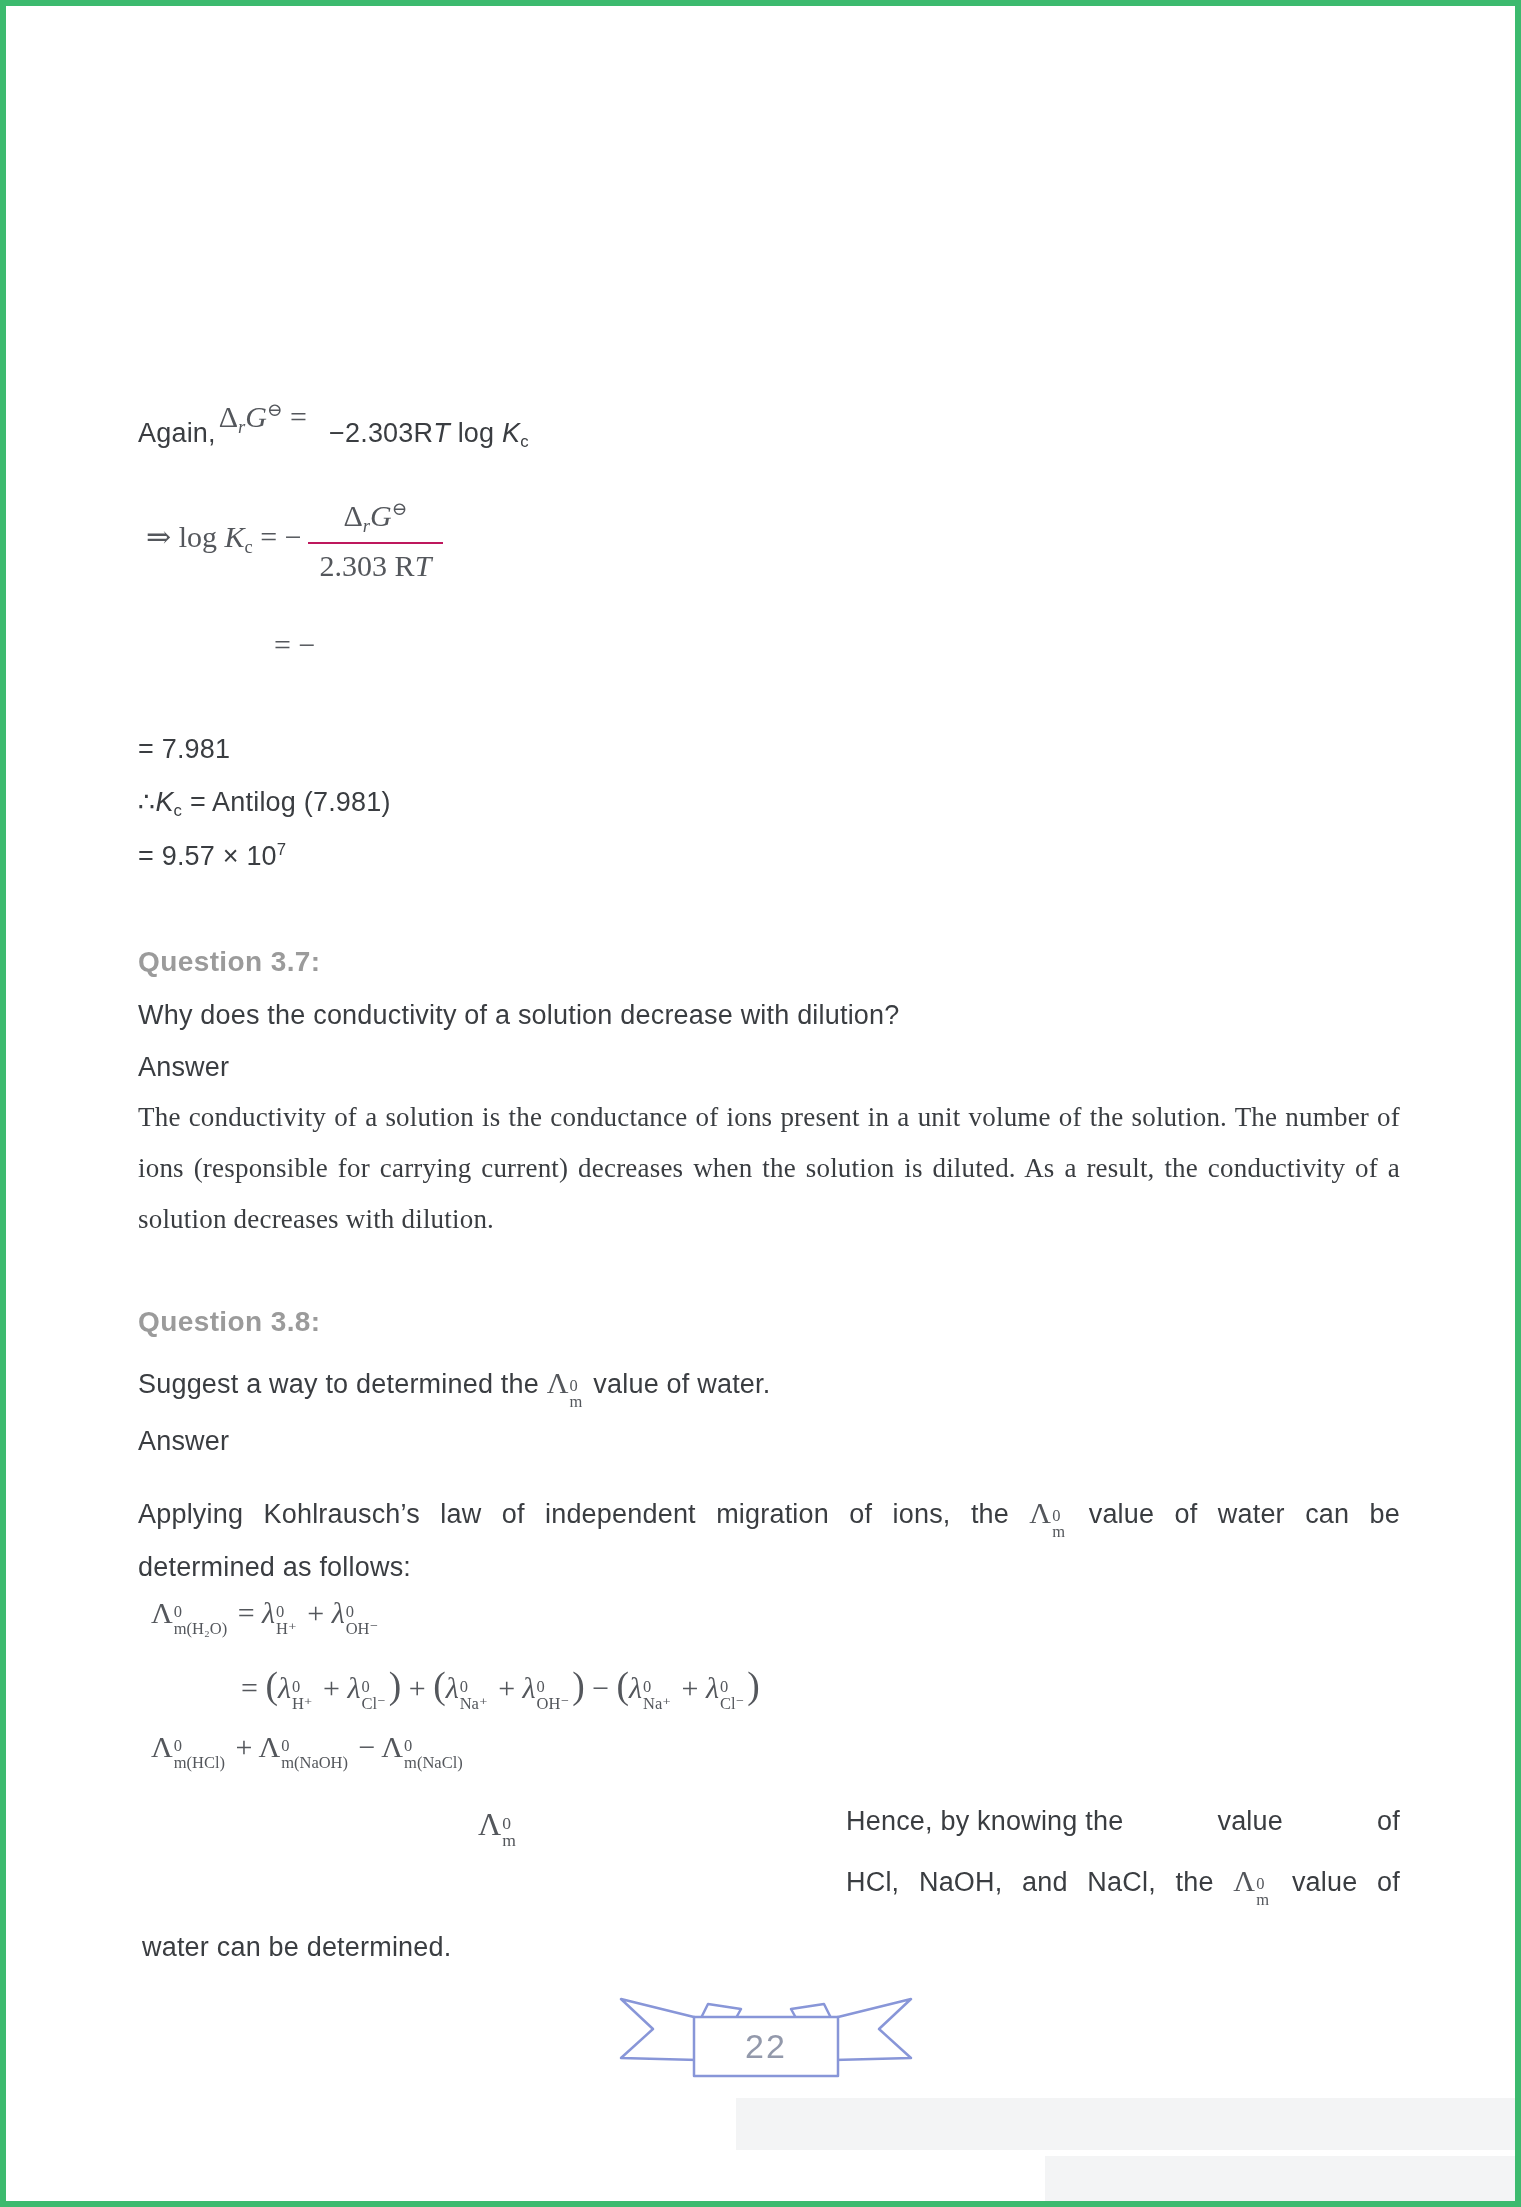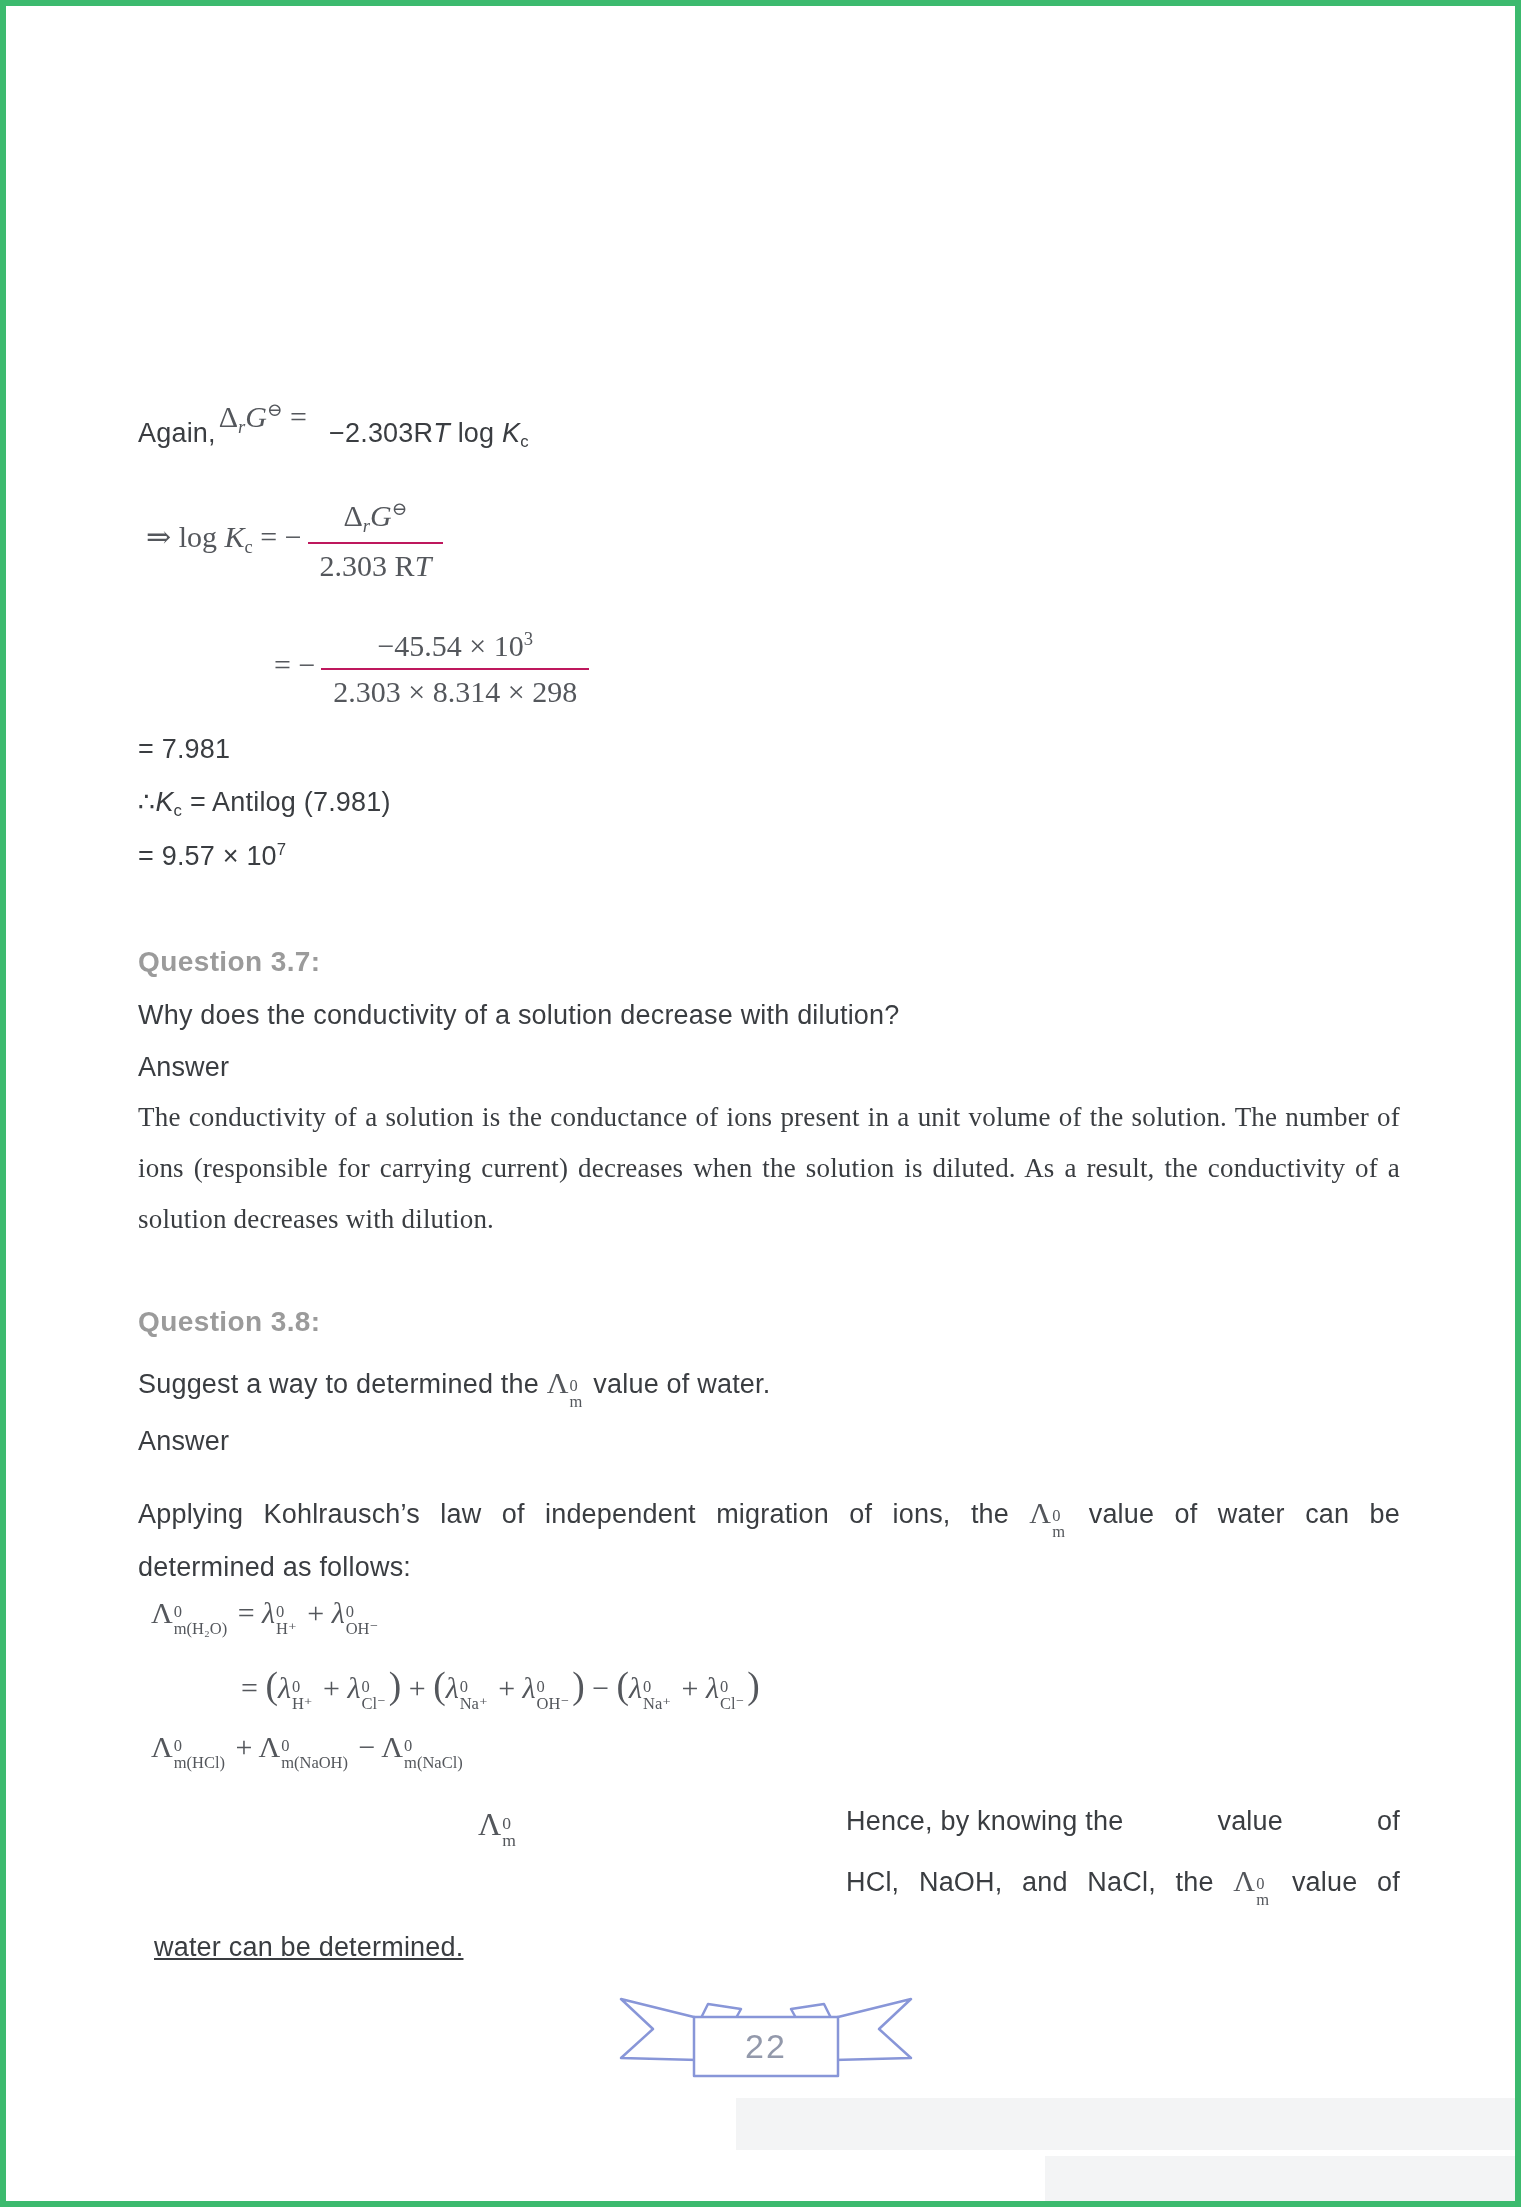--- a/index.html
+++ b/index.html
@@ -54,21 +54,21 @@
 
   <div class="abs" style="top:408px;left:132px;">
     <span class="body-text">Again,</span><span class="math raised ml14"><span>Δ</span><span class="sub it">r</span><span class="it">G</span><span class="sup">⊖</span><span> =</span></span><span class="body-text ml8"><span>−2.303R</span><span class="it">T</span><span> log </span><span class="it">K</span><span class="sub">c</span></span>
   </div>
 
   <div class="abs math" style="top:492px;left:140px;">
     <span><span>⇒ log </span><span class="it">K</span><span class="sub">c</span><span> = −</span></span><span class="frac"><span class="num"><span>Δ</span><span class="sub it">r</span><span class="it">G</span><span class="sup">⊖</span></span><span class="den"><span>2.303 R</span><span class="it">T</span></span></span>
   </div>
 
   <div class="abs math" style="top:622px;left:268px;">
-    <span><span>= −</span></span><span class="frac"><span class="num"><span>−45.54 × 10</span><span class="sup">3</span></span><span class="den"><span>2.303 × 8.314 × 298</span></span></span>
+    <span><span>= −</span></span>
   </div>
 
   <div class="abs body-text" style="top:728px;left:132px;">= 7.981</div>
   <div class="abs body-text" style="top:780px;left:132px;"><span>∴</span><span class="it">K</span><span class="sub">c</span><span> = Antilog (7.981)</span></div>
   <div class="abs body-text" style="top:834px;left:132px;"><span>= 9.57 × 10</span><span class="sup">7</span></div>
 
   <div class="abs heading" style="top:940px;left:132px;">Question 3.7:</div>
   <div class="abs body-text" style="top:994px;left:132px;">Why does the conductivity of a solution decrease with dilution?</div>
   <div class="abs body-text" style="top:1046px;left:132px;">Answer</div>
   <div class="abs body-text justify" style="top:1086px;left:132px;width:1262px;font-family:Liberation Serif, serif;">The conductivity of a solution is the conductance of ions present in a unit volume of the solution. The number of ions (responsible for carrying current) decreases when the solution is diluted. As a result, the conductivity of a solution decreases with dilution.</div>
@@ -146,21 +146,21 @@
   </div>
   <div class="abs body-text justify-last" style="top:1858px;left:840px;width:554px;">
     <span>HCl, NaOH, and NaCl, the</span>
     <span class="math inline-sym"><span>Λ</span><span class="ss">
           <span class="ss-t">0</span>
           <span class="ss-b">m</span>
         </span></span>
     <span>value of</span>
   </div>
 
-  <div class="abs body-text" style="top:1926px;left:148px;text-decoration:underline;">water can be determined.</div>
+  <div class="abs body-text" style="top:1926px;left:136px;">water can be determined.</div>
 
   <svg class="abs" style="top:1984px;left:600px;" width="320" height="95" viewBox="0 0 320 95">
     <polygon class="ribbon-shape" points="15,9 92,28 92,70 15,68 47,39"></polygon>
     <polygon class="ribbon-shape" points="305,9 228,28 228,70 305,68 273,39"></polygon>
     <polygon class="ribbon-shape" points="95,28 102,14 135,19 130,28"></polygon>
     <polygon class="ribbon-shape" points="225,28 218,14 185,19 190,28"></polygon>
     <rect class="ribbon-shape" x="88" y="27" width="144" height="59"></rect>
     <text class="ribbon-num" x="160" y="68" text-anchor="middle">22</text>
   </svg>
 

